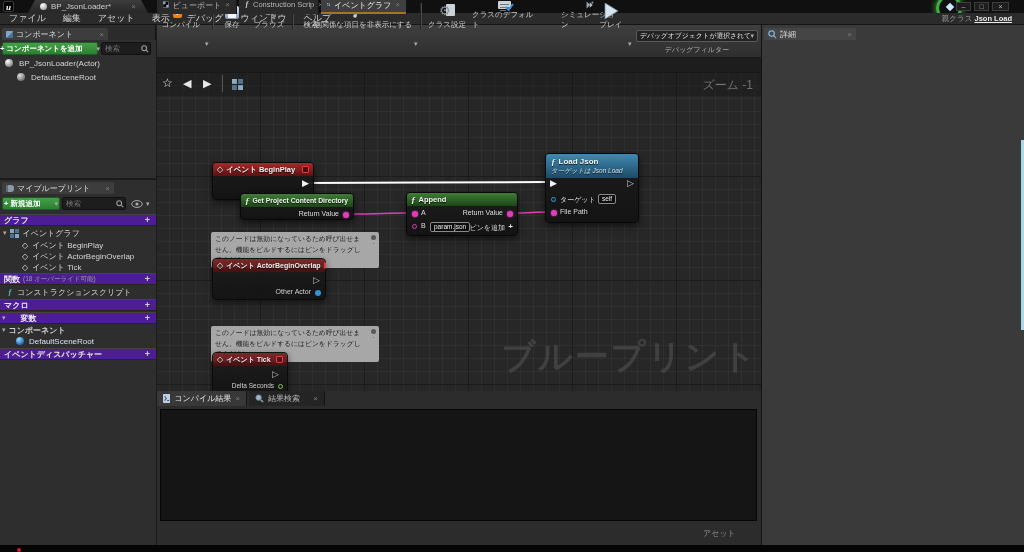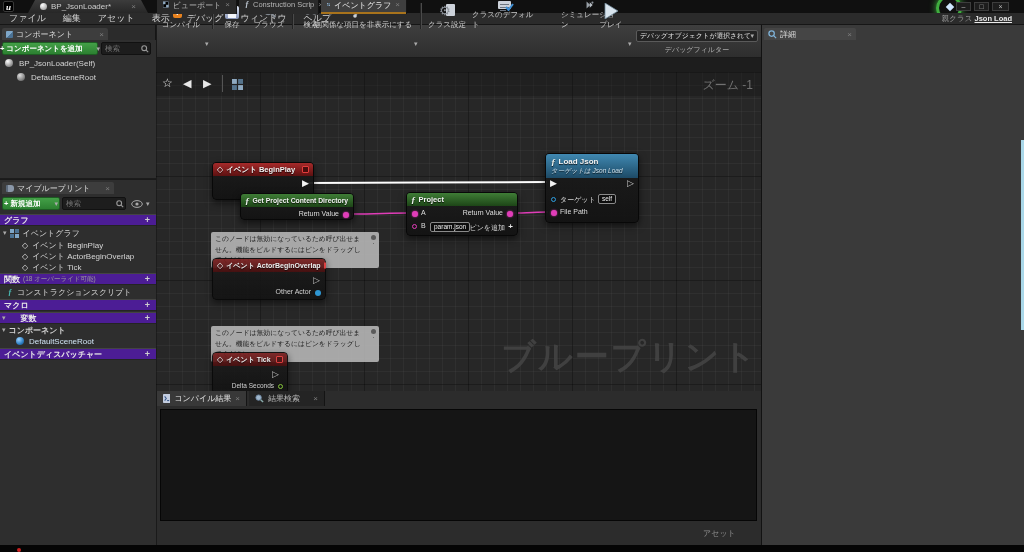--- a/index.html
+++ b/index.html
@@ -197,21 +197,21 @@
   <span class="nw">+ コンポーネントを追加</span>
     <span class="caret">▾</span>
 </div>
 <input class="a srch" style="left: 101px; top: 42px; width: 50px;" placeholder="検索">
 <svg class="a mag-svg" style="left:141px;top:45px" width="8" height="8" viewBox="0 0 10 10">
     <circle cx="4" cy="4" r="3" fill="none" stroke="#999" stroke-width="1.4"></circle>
     <line x1="6.3" y1="6.3" x2="9" y2="9" stroke="#999" stroke-width="1.4"></line>
   </svg>
 <div class="a trow" style="top:57px">
   <span class="ball" style="margin-left:5px"></span>
-  <span style="margin-left:6px" class="nw">BP_JsonLoader(Self)</span>
+  <span style="margin-left:6px" class="nw">BP_JsonLoader(Actor)</span>
 </div>
 <div class="a trow" style="top:71px">
   <span class="ball" style="margin-left:17px;background:radial-gradient(circle at 35% 30%,#ddd,#888 60%,#444)"></span>
   <span style="margin-left:6px" class="nw">DefaultSceneRoot</span>
 </div>
 
 <div class="a" style="left:0;top:179px;width:156px;height:366px;background:#2e2e2e;border-top:1px solid #1a1a1a"></div>
 <div class="a ptab" style="left:2px;top:182px;width:112px">
   <span style="width:8px;height:7px;background:#8a97a8;border-radius:1px 3px 3px 1px;border-left:2px solid #5d6b7c"></span>
   <span class="nw">マイブループリント</span>
@@ -371,21 +371,21 @@
       <span class="fnic">ƒ</span>
       <span class="nw">Get Project Content Directory</span>
     </div>
     <span class="a pinlbl nw" style="right:14px;top:16px">Return Value</span>
     <span class="a cpin mg" style="right:4px;top:18px"></span>
   </div>
 
   <div class="node" style="left:250px;top:120px;width:112px;height:44px">
     <div class="nhead hgreen">
       <span class="fnic">ƒ</span>
-      <span class="nw">Project</span>
+      <span class="nw">Append</span>
     </div>
     <span class="a cpin mg" style="left:5px;top:18px"></span>
     <span class="a pinlbl" style="left:14px;top:16px">A</span>
     <span class="a pinlbl nw" style="right:14px;top:16px">Return Value</span>
     <span class="a cpin mg" style="right:4px;top:18px"></span>
     <span class="a cpin mgh" style="left:5px;top:31px"></span>
     <span class="a pinlbl" style="left:14px;top:29px">B</span>
     <span class="a pinbox" style="left:23px;top:29px">param.json</span>
     <span class="a pinlbl nw" style="right:12px;top:30px"><span>ピンを追加</span></span>
     <span class="a" style="right:4px;top:29px;font-size:8px;font-weight:bold;color:#e8e8e8">+</span>

